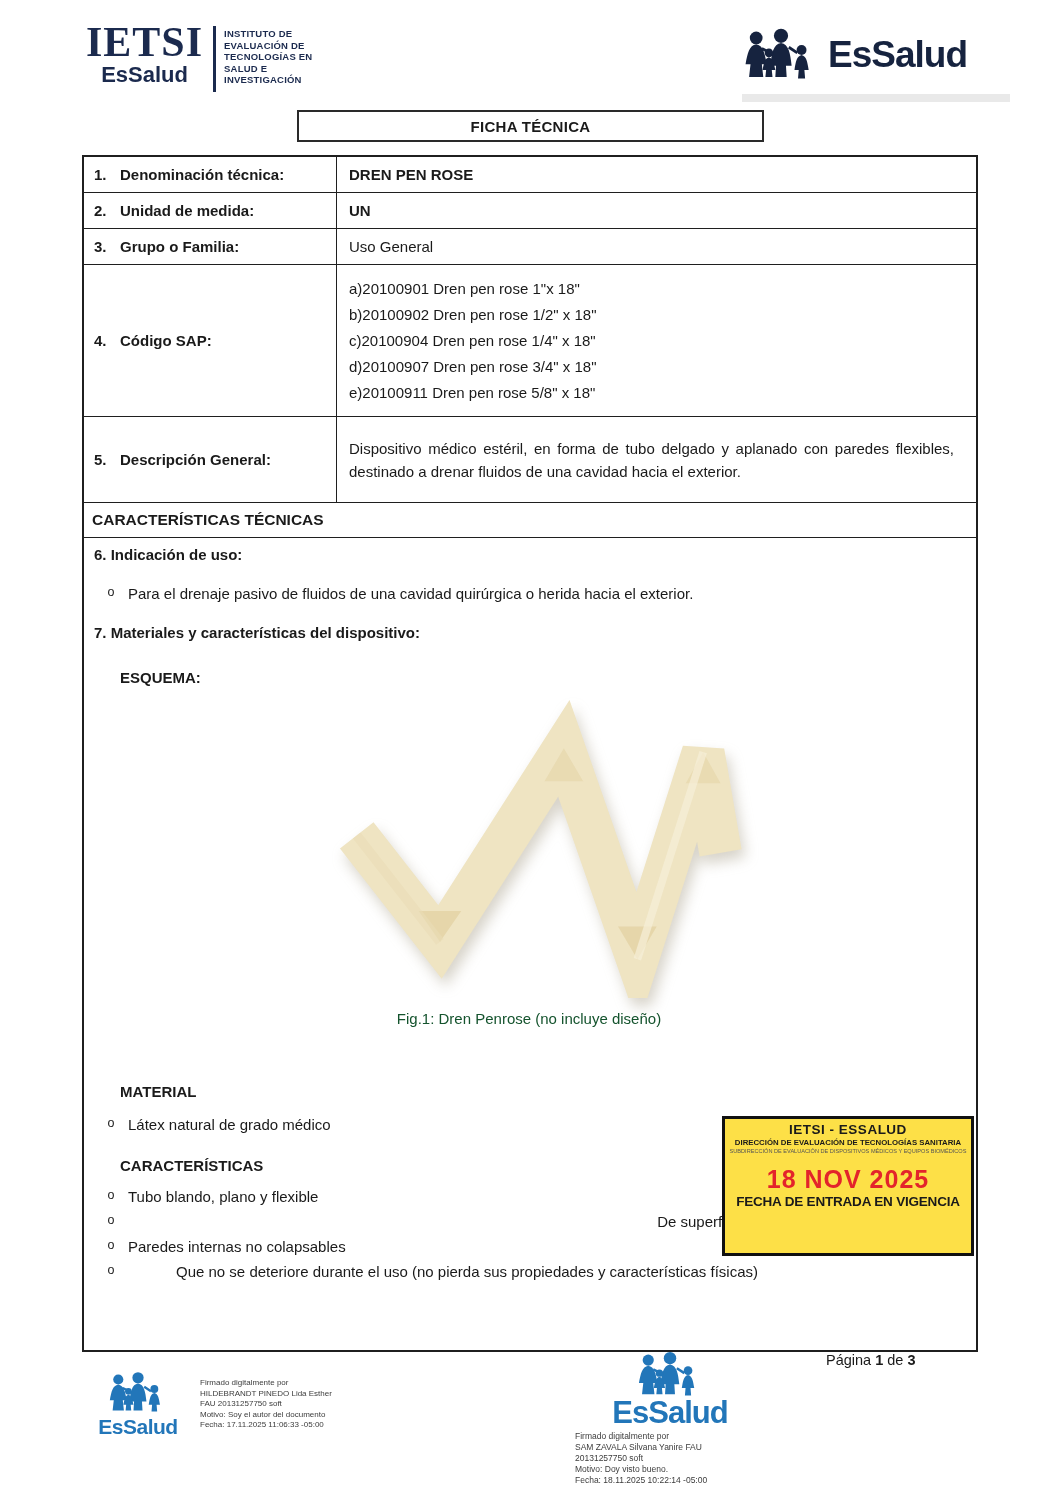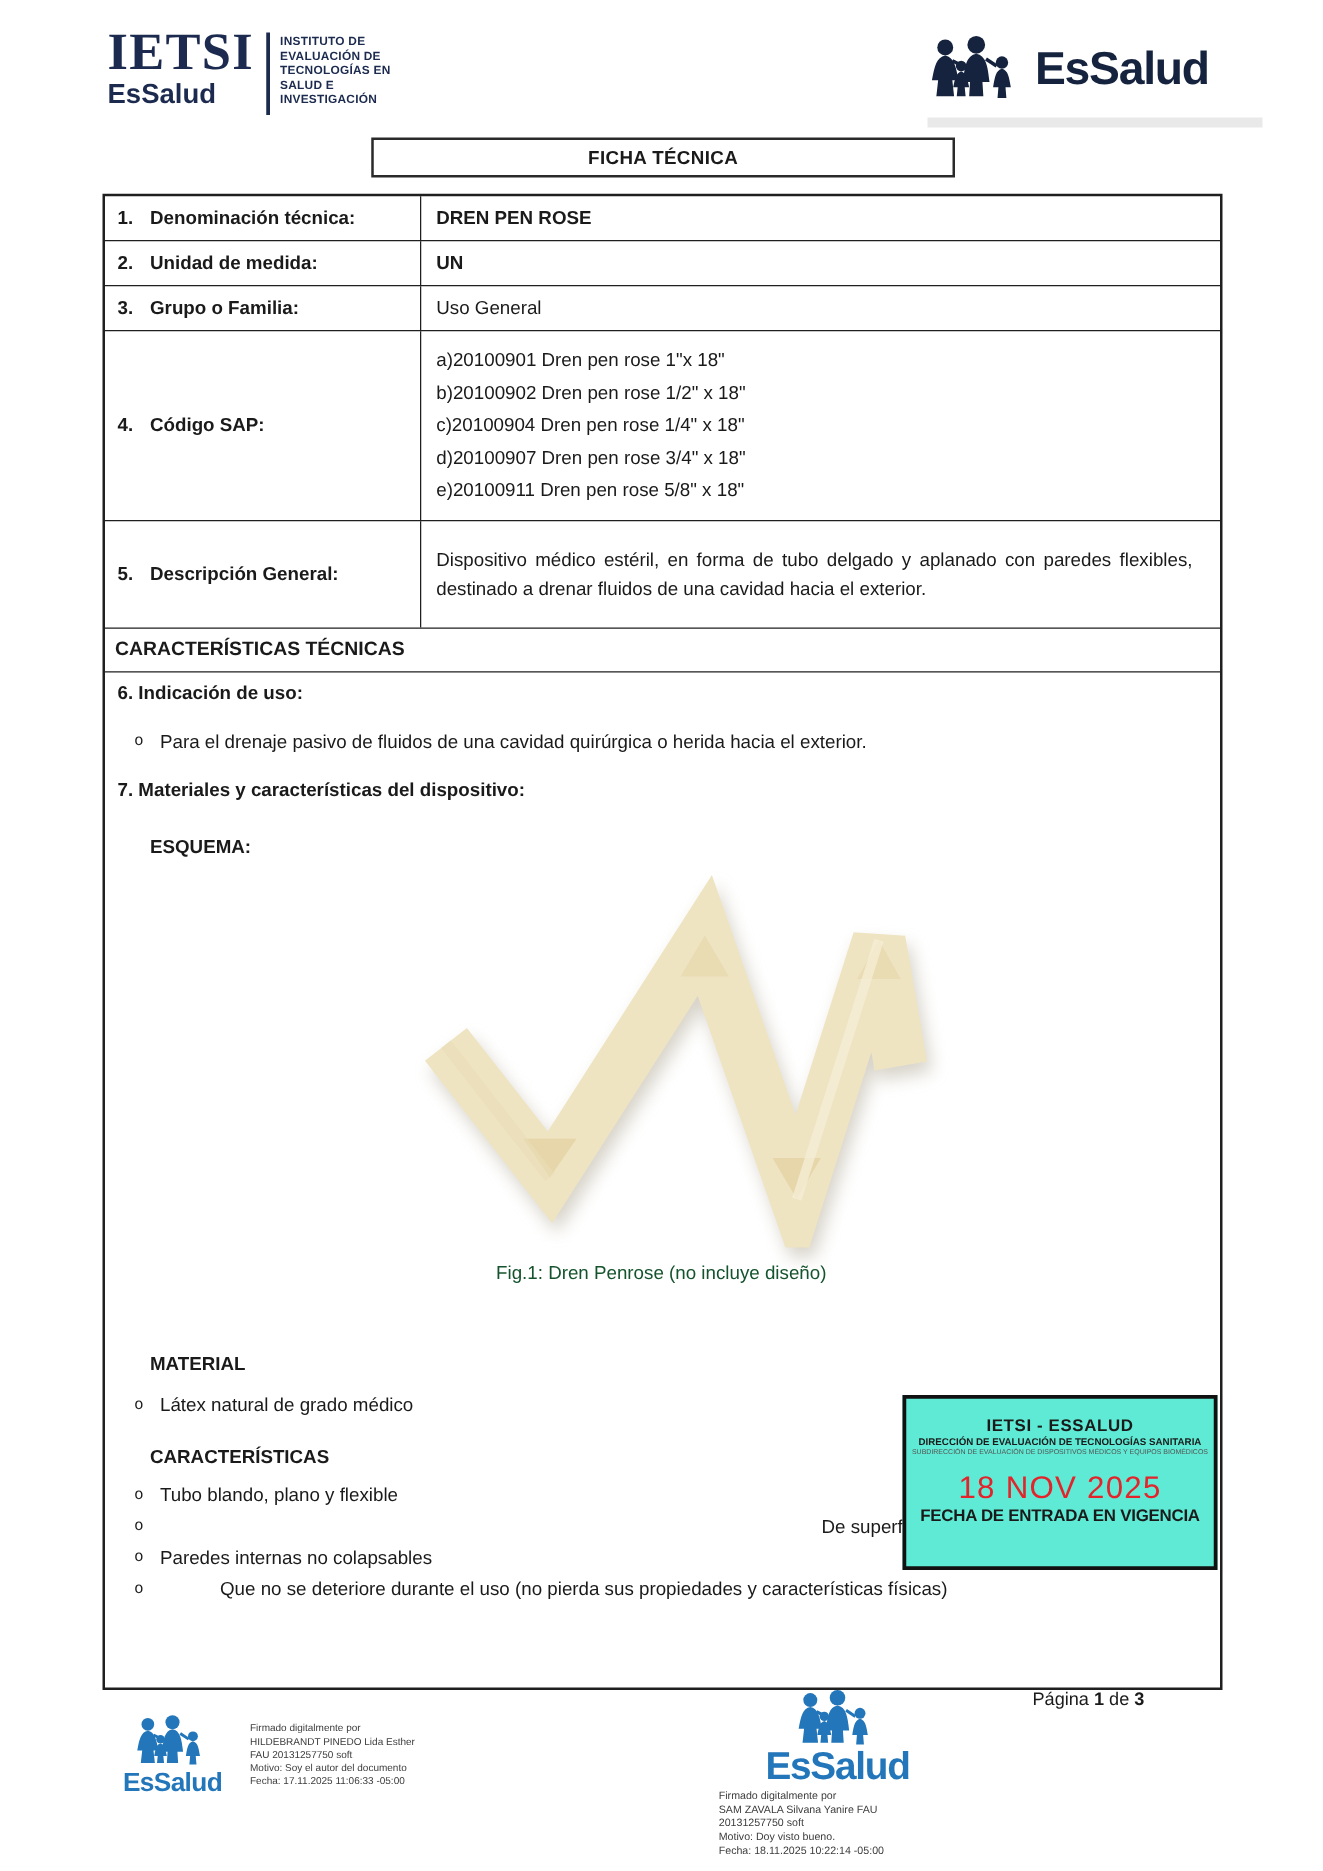--- a/index.html
+++ b/index.html
@@ -1,21 +1,21 @@
 <!DOCTYPE html>
 <html><head>
 <meta charset="utf-8">
 <style>
   html,body{margin:0;padding:0;background:#ffffff;}
   body{font-family:"Liberation Sans", sans-serif; color:#1a1a1a;}
   .page{position:relative;width:1058px;height:1497px;background:#fff;overflow:hidden;}
 
   
   .ietsi-logo{position:absolute;left:86px;top:22px;display:flex;align-items:flex-start;}
-  .ietsi-left{text-align:left;}
+  .ietsi-left{text-align:center;}
   .ietsi-word{font-family:"Liberation Serif", serif;font-weight:bold;font-size:42px;line-height:40px;color:#1b2a4e;letter-spacing:1px;}
   .ietsi-sub{font-size:22px;font-weight:bold;color:#1b2a4e;line-height:22px;margin-top:2px;}
   .ietsi-divider{width:3px;background:#1b2a4e;height:66px;margin:4px 8px 0 10px;}
   .ietsi-lines{font-size:9.5px;font-weight:bold;color:#1b2a4e;line-height:11.5px;padding-top:6px;letter-spacing:.2px;}
   .essalud-top{position:absolute;left:742px;top:28px;display:flex;align-items:center;color:#16233f;}
   .essalud-top .word{font-size:37px;font-weight:bold;margin-left:8px;letter-spacing:-1px;}
   .scan-smudge{position:absolute;left:742px;top:94px;width:268px;height:8px;background:#d7d7d7;opacity:.55;}
 
   
   .title-box{position:absolute;left:297px;top:110px;width:463px;height:28px;border:2px solid #2a2a2a;
@@ -39,26 +39,26 @@
   .bullet .mark{width:34px;text-align:center;font-size:12.5px;flex:0 0 34px;}
   .bullet .mark::before{content:"o";}
   .indent1{margin-left:26px;}
 
   
   .figure-wrap{width:460px;margin:12px auto 0 auto;height:300px;}
   .figure-wrap svg{filter:drop-shadow(4px 8px 7px rgba(140,130,100,.35));}
   .fig-caption{text-align:center;font-size:15px;margin-top:12px;color:#14532d;}
 
   
-  .stamp{position:absolute;left:722px;top:1116px;width:252px;height:140px;border:3px solid #111;background:#5eead4;
-    text-align:center;box-sizing:border-box;padding-top:14px;}
+  .stamp{position:absolute;left:722px;top:1116px;width:252px;height:140px;border:3px solid #111;background:#fde047;
+    text-align:center;box-sizing:border-box;padding-top:3px;}
   .stamp .l1{font-weight:bold;font-size:13.5px;letter-spacing:.5px;}
   .stamp .l2{font-weight:bold;font-size:7.8px;margin-top:1px;}
   .stamp .l3{font-size:5.6px;color:#555;margin-top:1px;}
-  .stamp .date{font-weight:normal;font-size:25px;margin-top:11px;letter-spacing:1px;}
+  .stamp .date{font-weight:bold;font-size:25px;margin-top:11px;letter-spacing:1px;}
   .stamp .l4{font-weight:bold;font-size:13.5px;letter-spacing:-.2px;}
 
   
   .foot-left-logo{position:absolute;left:95px;top:1372px;width:86px;text-align:center;color:#2276b9;}
   .foot-left-logo .word{font-size:21px;font-weight:bold;letter-spacing:-.5px;margin-top:1px;}
   .sig{position:absolute;color:#3c3c3c;}
   .sig-left{left:200px;top:1378px;font-size:8px;line-height:10.5px;}
   .sig-center-block{position:absolute;left:575px;top:1352px;color:#2276b9;width:190px;}
   .sig-center-block .word{font-size:31px;font-weight:bold;letter-spacing:-1px;line-height:30px;}
   .sig-center-text{font-size:8.5px;line-height:11px;color:#3c3c3c;margin-top:3px;}

